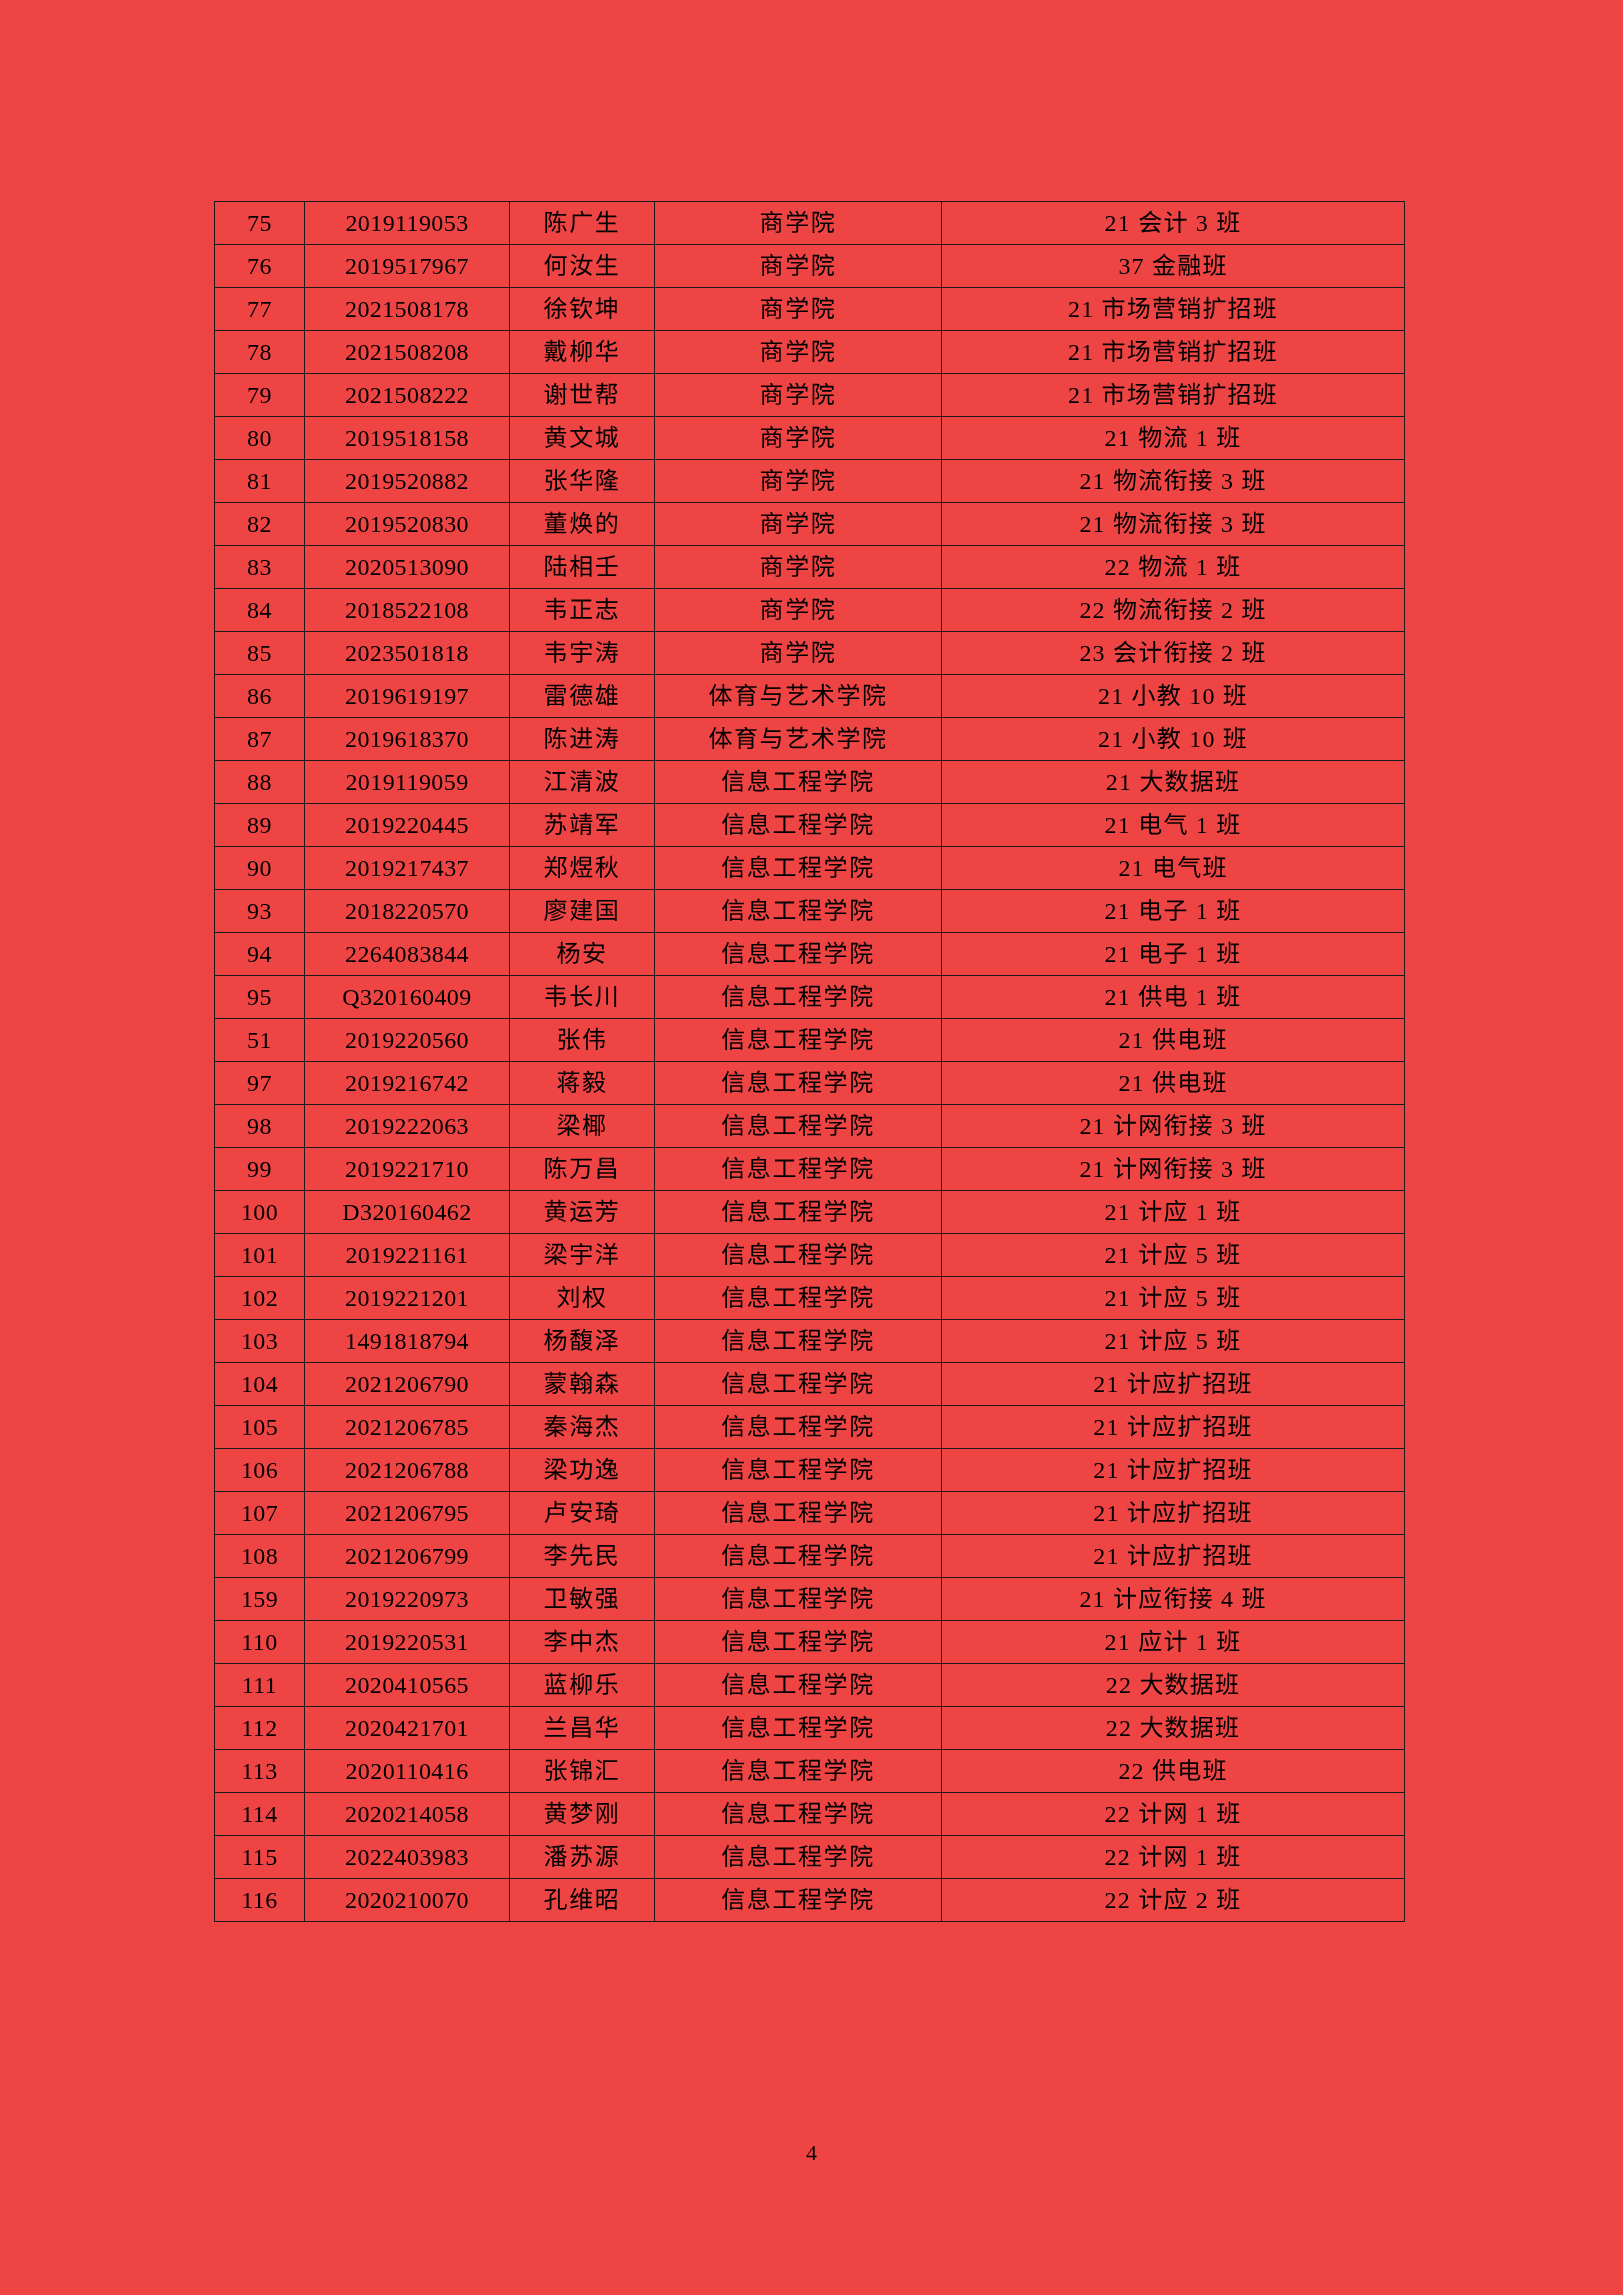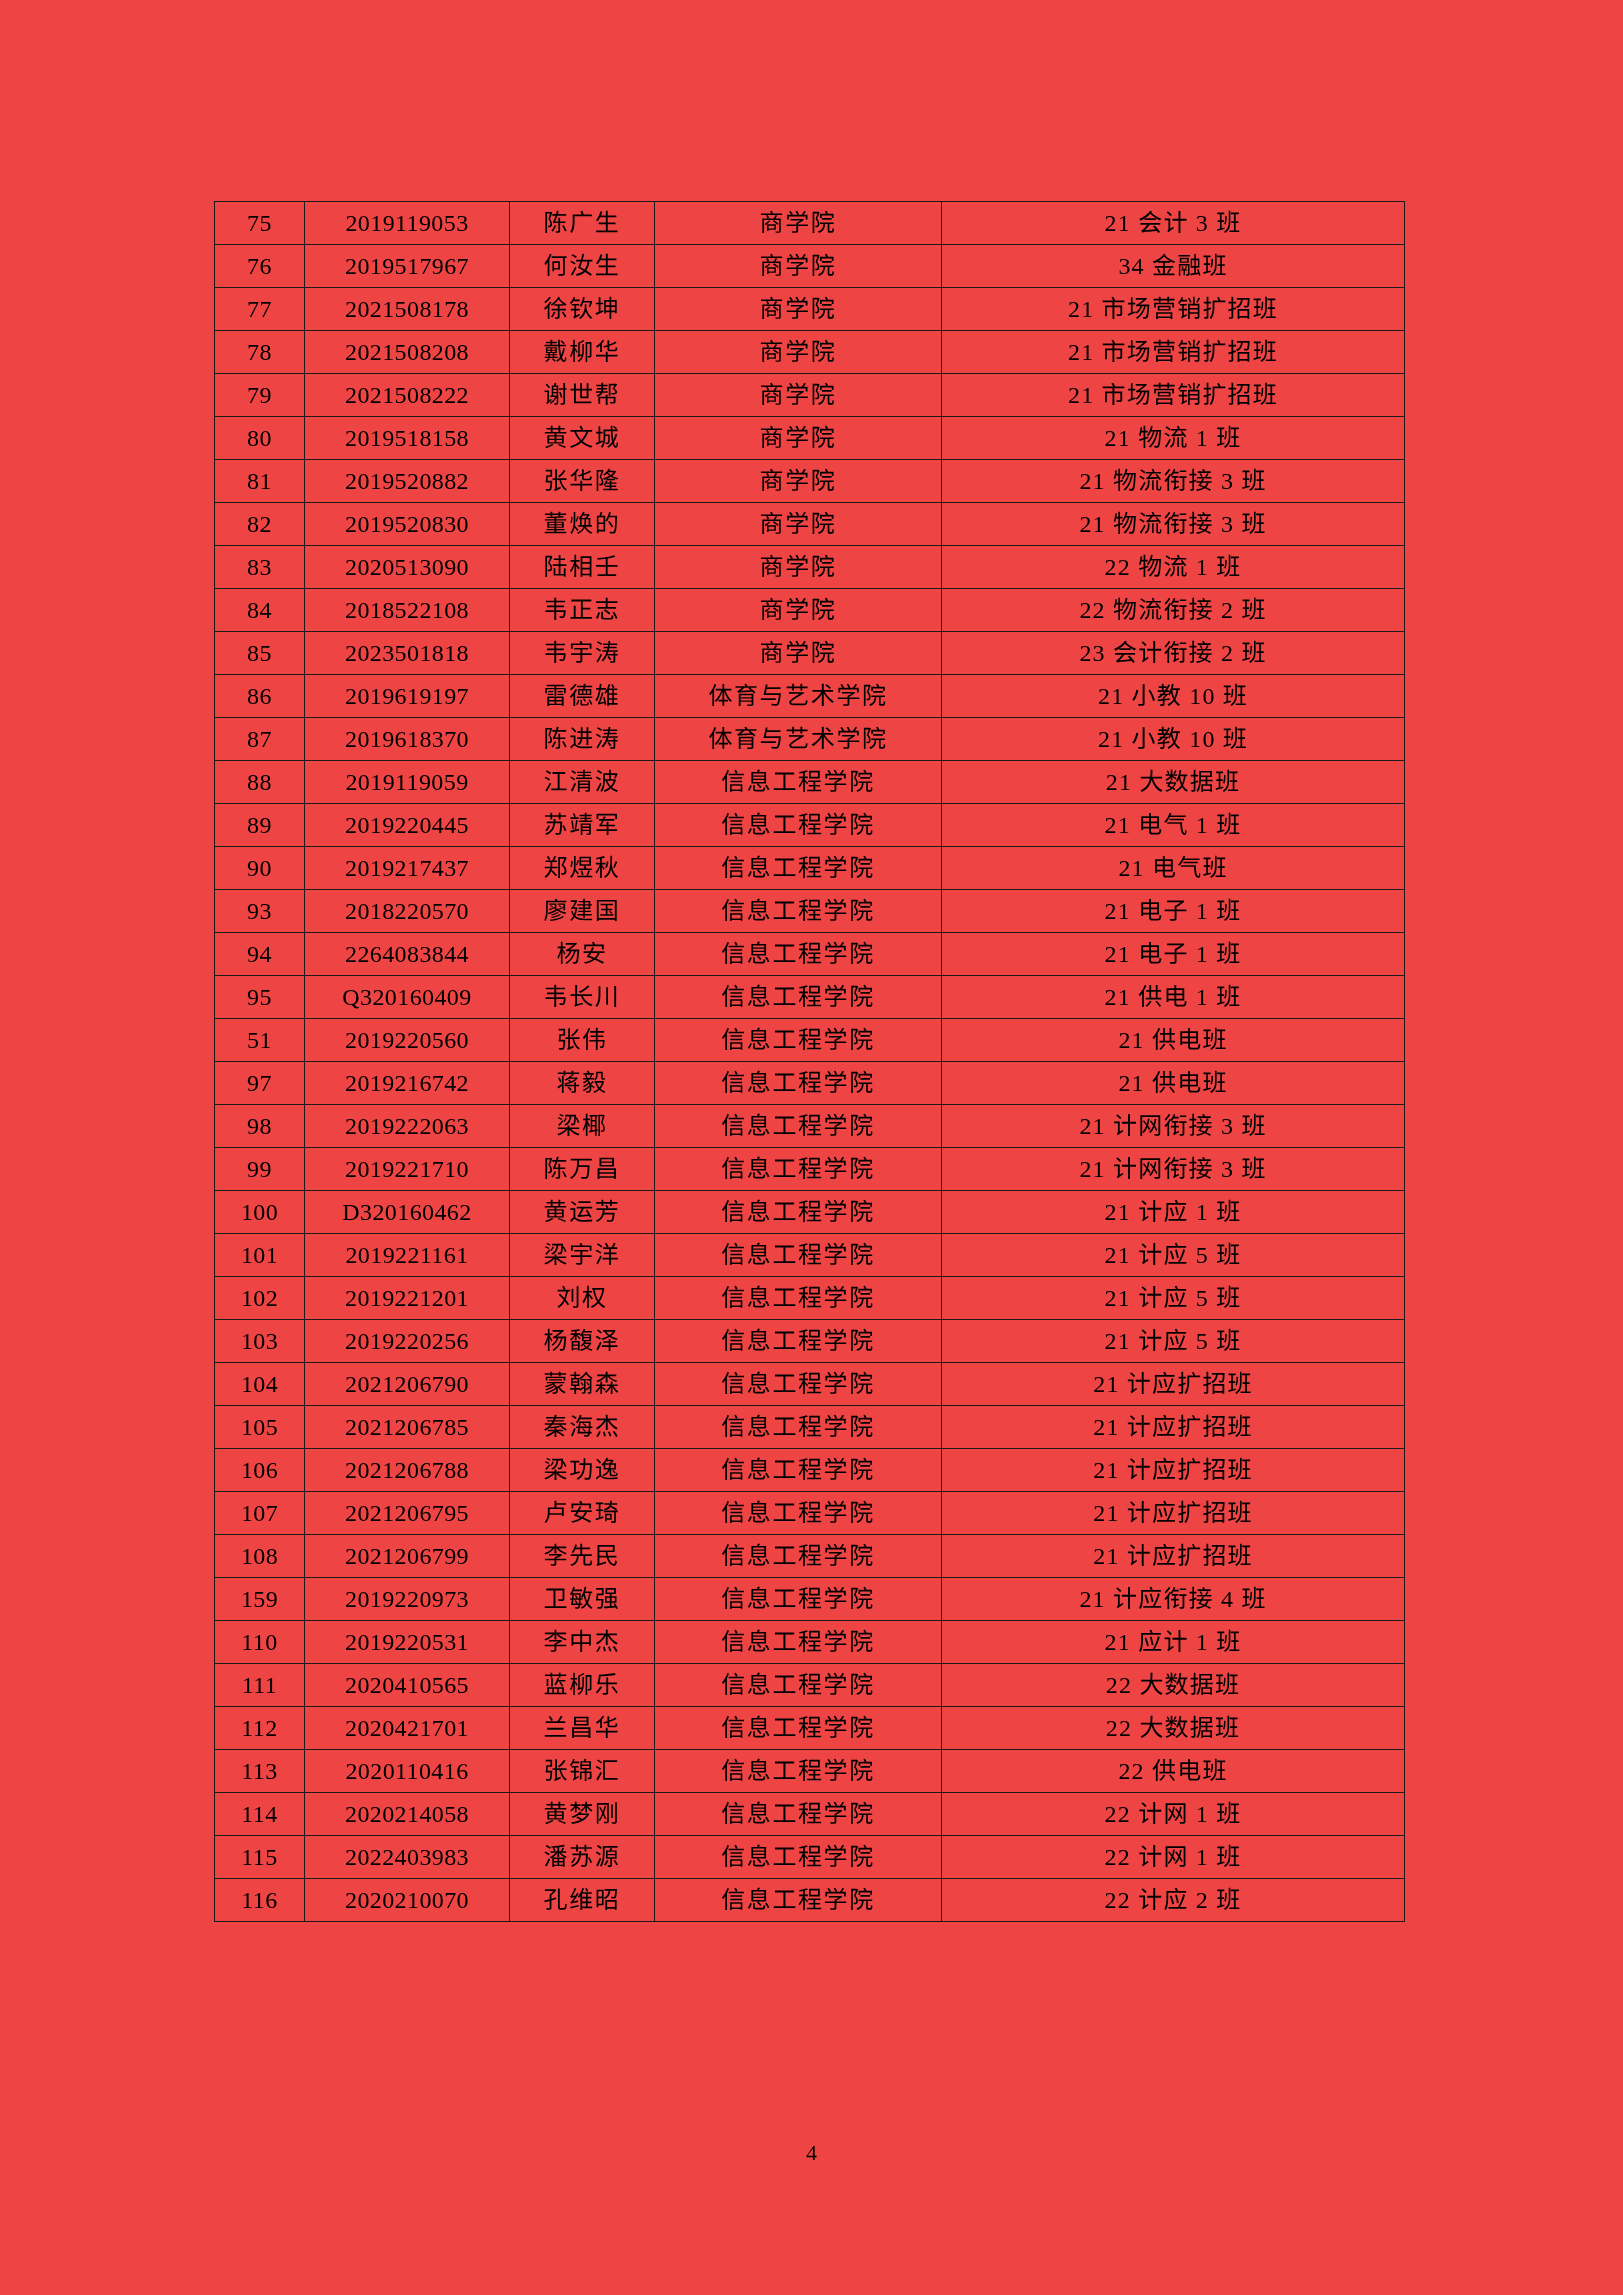--- a/index.html
+++ b/index.html
@@ -96,21 +96,21 @@
             <td class="cell-id">2019119053</td>
             <td class="cell-name">陈广生</td>
             <td class="cell-college">商学院</td>
             <td class="cell-class">21 会计 3 班</td>
           </tr>
           <tr>
             <td class="cell-index">76</td>
             <td class="cell-id">2019517967</td>
             <td class="cell-name">何汝生</td>
             <td class="cell-college">商学院</td>
-            <td class="cell-class">34 金融班</td>
+            <td class="cell-class">37 金融班</td>
           </tr>
           <tr>
             <td class="cell-index">77</td>
             <td class="cell-id">2021508178</td>
             <td class="cell-name">徐钦坤</td>
             <td class="cell-college">商学院</td>
             <td class="cell-class">21 市场营销扩招班</td>
           </tr>
           <tr>
             <td class="cell-index">78</td>
@@ -268,21 +268,21 @@
           </tr>
           <tr>
             <td class="cell-index">102</td>
             <td class="cell-id">2019221201</td>
             <td class="cell-name">刘权</td>
             <td class="cell-college">信息工程学院</td>
             <td class="cell-class">21 计应 5 班</td>
           </tr>
           <tr>
             <td class="cell-index">103</td>
-            <td class="cell-id">2019220256</td>
+            <td class="cell-id">1491818794</td>
             <td class="cell-name">杨馥泽</td>
             <td class="cell-college">信息工程学院</td>
             <td class="cell-class">21 计应 5 班</td>
           </tr>
           <tr>
             <td class="cell-index">104</td>
             <td class="cell-id">2021206790</td>
             <td class="cell-name">蒙翰森</td>
             <td class="cell-college">信息工程学院</td>
             <td class="cell-class">21 计应扩招班</td>

